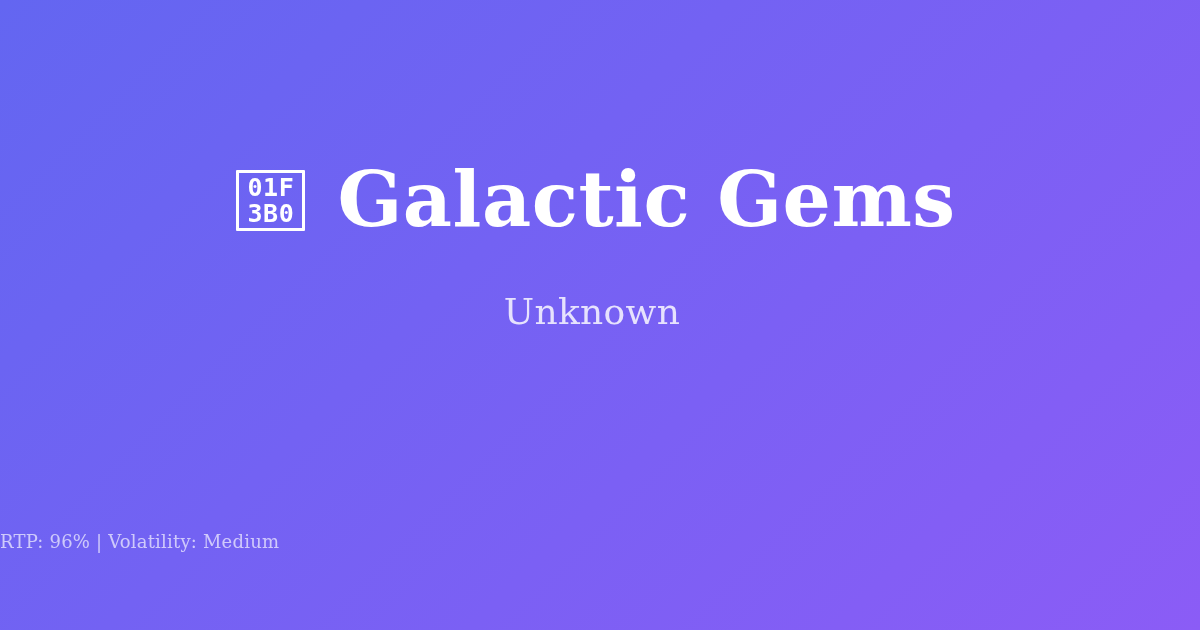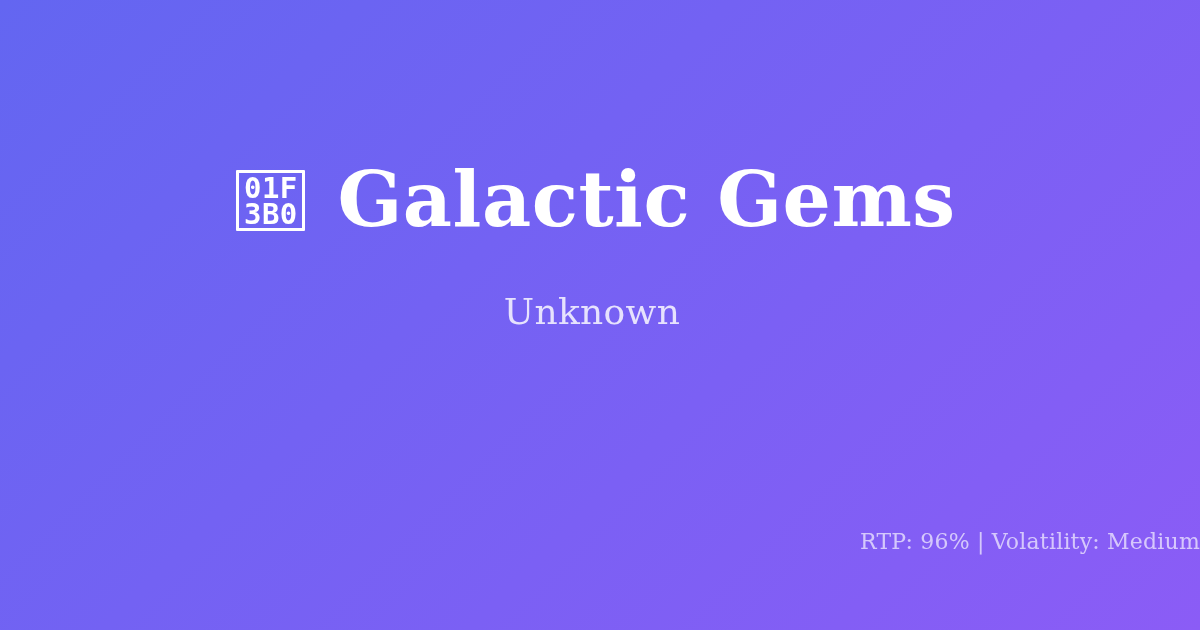--- a/index.html
+++ b/index.html
@@ -58,21 +58,21 @@
     align-items: center;
     justify-content: center;
     box-sizing: border-box;
     width: 69px;
     height: 61px;
     border: 3px solid #FFFFFF;
     border-radius: 1px;
     padding: 2px 0 1px;
     font-family: "DejaVu Sans Mono", "Liberation Mono", monospace;
     font-weight: 700;
-    font-size: 29px;
+    font-size: 25px;
     line-height: 26px;
     letter-spacing: 0.5px;
     color: #FFFFFF;
     flex: 0 0 auto;
   }
 
   .tofu-row {
     display: block;
   }
 
@@ -95,24 +95,24 @@
     color: rgba(255, 255, 255, 0.82);
     letter-spacing: 0.3px;
   }
 
   
   .meta {
     position: absolute;
     left: 0;
     right: 0;
     top: 529px;
-    text-align: right;
+    text-align: left;
     font-family: "DejaVu Serif", "Liberation Serif", serif;
     font-weight: 400;
-    font-size: 22px;
+    font-size: 18px;
     line-height: 26px;
     color: rgba(255, 255, 255, 0.66);
     letter-spacing: 0.2px;
   }
 </style>
 </head>
 <body>
 
 <div class="og-card">
 

